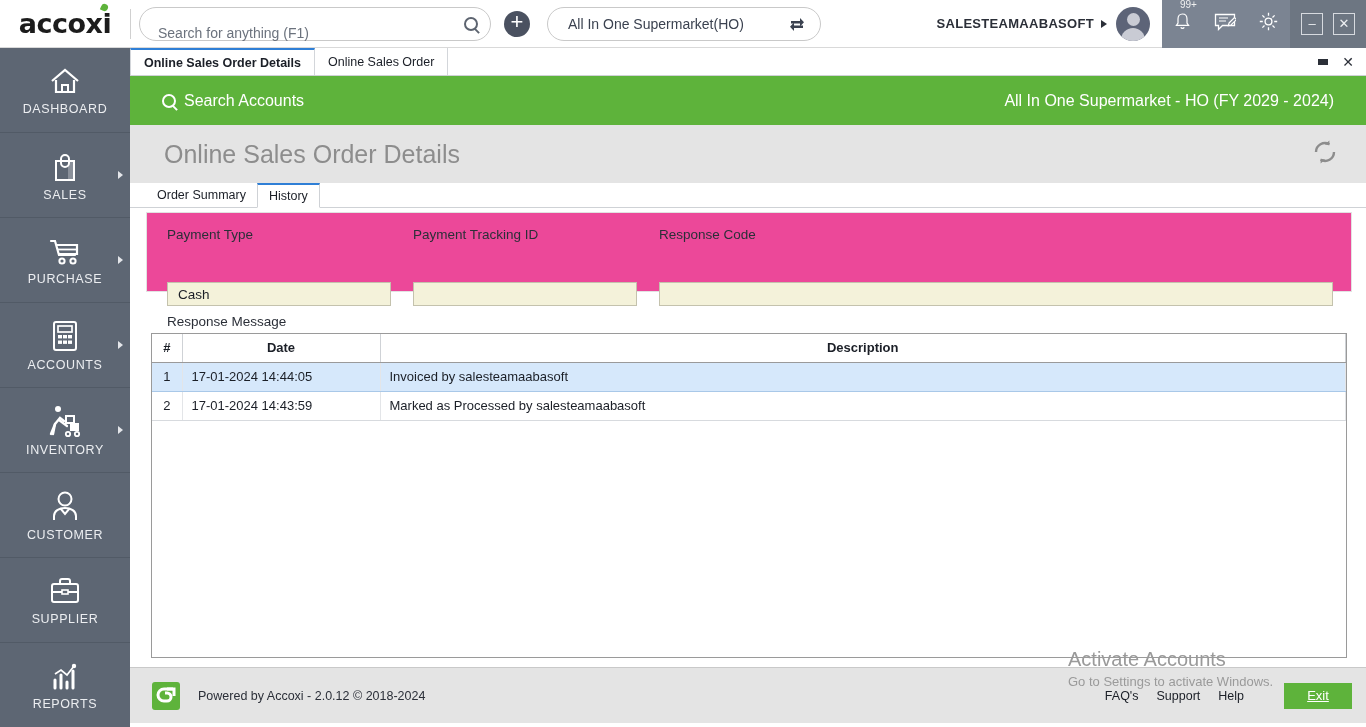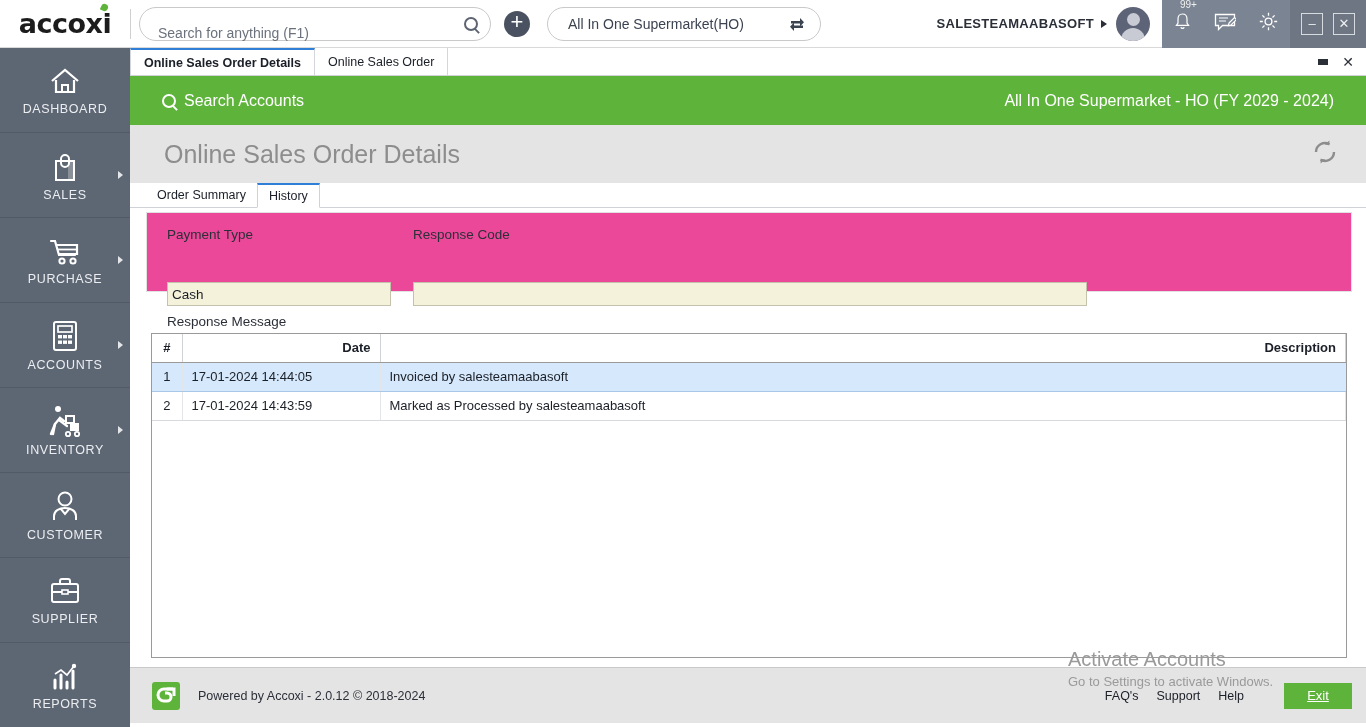--- a/index.html
+++ b/index.html
@@ -195,37 +195,37 @@
   
   #formpanel {
     position: absolute; left: 146px; top: 212px; width: 1206px; height: 80px;
     background: #ec4899; border: 1px solid #e2e2e2;
     padding: 14px 20px 0 20px;
   }
   .fieldrow { display: flex; gap: 22px; }
   .flabel { font-size: 13.5px; color: #2b2f38; margin-bottom: 5px; }
   .finput {
     background: #f4f2da; border: 1px solid #c4c2ad; height: 24px;
-    display: flex; align-items: center; padding: 0 4px;
+    display: flex; align-items: center; padding: 0 10px;
     font-size: 13.5px; color: #1b1f27; margin-top: 40px;
   }
   #f-paytype { width: 224px; }
   #f-track { width: 224px; }
   #f-respcode { width: 674px; }
   #f-respmsg { width: 1162px; }
 
   
   #tablewrap {
     position: absolute; left: 151px; top: 333px; width: 1196px; height: 325px;
     background: #fff; border: 1px solid #9a9a9a;
   }
   table { width: 100%; border-collapse: collapse; }
   thead th {
     font-size: 13px; font-weight: bold; color: #1b1f27;
-    text-align: right; height: 28px; background: #fff;
+    text-align: center; height: 28px; background: #fff;
     border-bottom: 1px solid #9a9a9a; border-right: 1px solid #cfd2d6;
     padding: 0 9px;
   }
   tbody td {
     font-size: 13px; color: #1b1f27; height: 29px; padding: 0 9px;
     border-bottom: 1px solid #d7dade; border-right: 1px solid #e3e5e8;
   }
   tr.sel td { background: #d6e8fb; border-bottom: 1px solid #a9c8e8; }
   .c-num { width: 30px; text-align: center !important; }
   .c-date { width: 198px; }
@@ -467,20 +467,24 @@
   </div>
 </div>
 
 <div id="formpanel">
   <div class="fieldrow">
     <div>
       <div class="flabel">Payment Type</div>
       <div class="finput" id="f-paytype">Cash</div>
     </div>
     <div>
+      <div class="flabel">Payment Tracking ID</div>
+      <div class="finput" id="f-track"></div>
+    </div>
+    <div>
       <div class="flabel">Response Code</div>
       <div class="finput" id="f-respcode"></div>
     </div>
   </div>
   <div style="margin-top:8px;">
     <div class="flabel">Response Message</div>
     <div class="finput" id="f-respmsg"></div>
   </div>
 </div>
 

